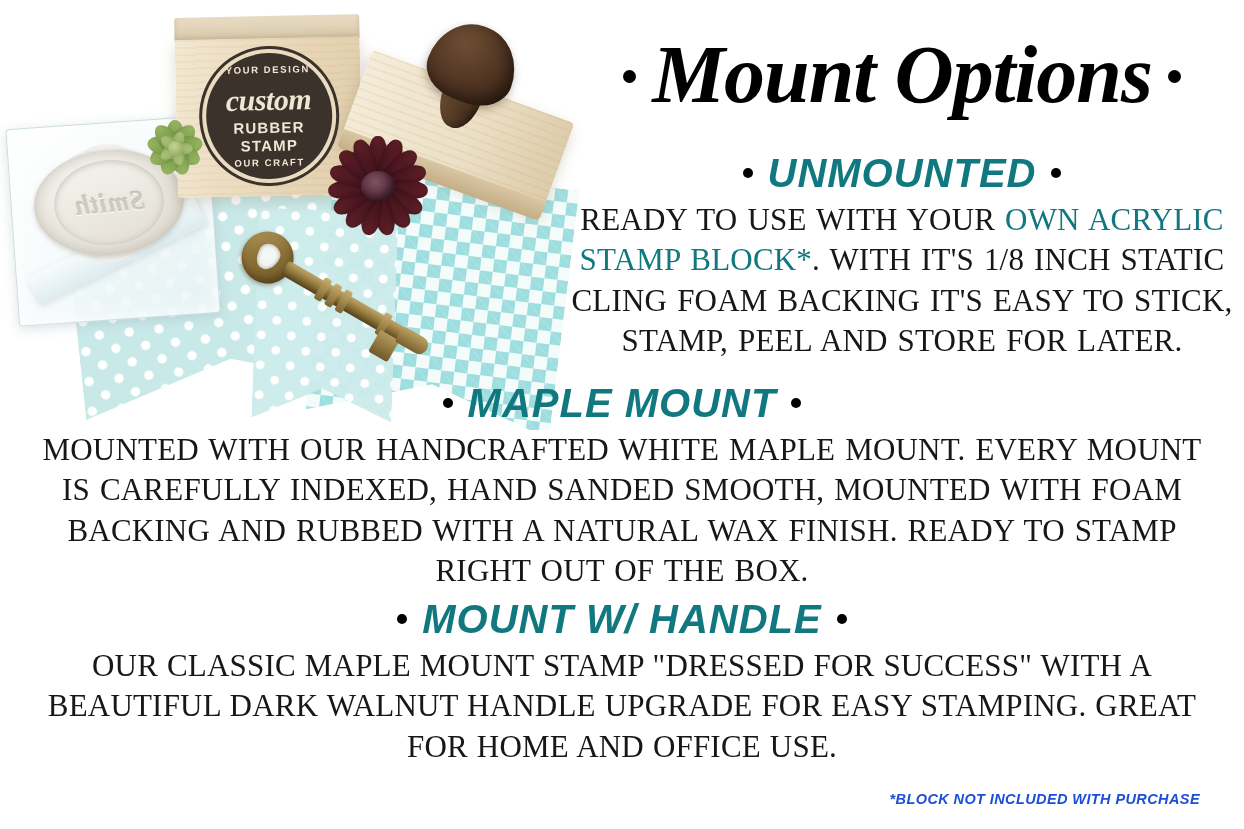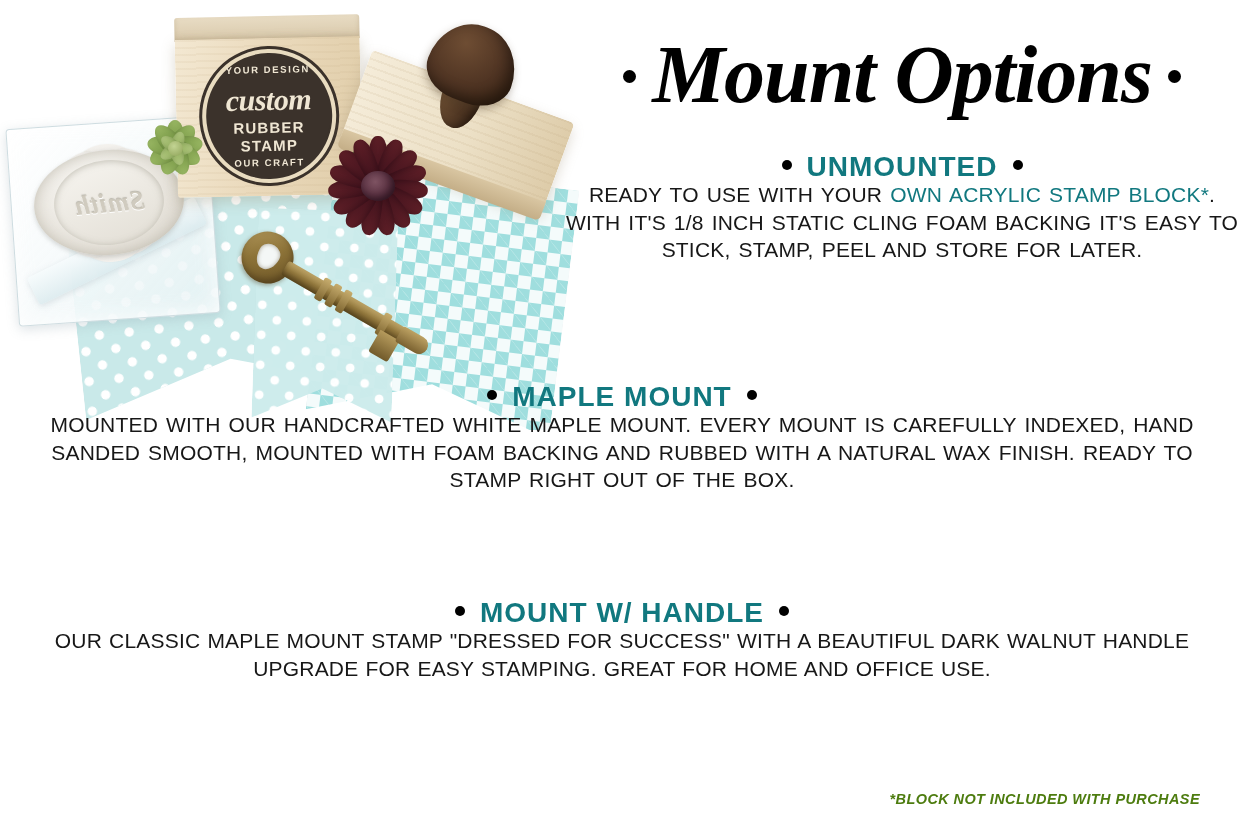--- a/index.html
+++ b/index.html
@@ -420,44 +420,46 @@
     border-radius: 50%;
     background: #000000;
     margin: 0 16px 14px;
   }
 
   .section {
     position: absolute;
   }
   .sec-head {
     font-family: "Liberation Sans", sans-serif;
-    font-weight: bold;
-    font-size: 28px;
+    font-style: italic;
+    font-weight: bold;
+    font-size: 40px;
     line-height: 1.05;
     letter-spacing: 1px;
     color: #11787f;
     text-align: center;
     white-space: nowrap;
   }
   .head-dot {
     display: inline-block;
     vertical-align: middle;
     width: 10px;
     height: 10px;
     border-radius: 50%;
     background: #000000;
     margin: 0 15px 7px;
   }
   .sec-body {
-    font-family: Liberation Sans, sans-serif;
-    font-size: 21px;
+    font-family: Liberation Serif, serif;
+    font-size: 31px;
     line-height: 1.30;
     letter-spacing: .2px;
     color: #171717;
     text-align: center;
+    margin-top: 6px;
   }
   .tealspan { color: #11787f; }
 
   #sec-unmounted {
     left: 560px;
     top: 152px;
     width: 684px;
   }
   #sec-unmounted .sec-body {
     text-align: center;
@@ -486,21 +488,21 @@
 
   #footnote {
     position: absolute;
     right: 44px;
     bottom: 22px;
     font-family: "Liberation Sans", sans-serif;
     font-style: italic;
     font-weight: bold;
     font-size: 14.5px;
     letter-spacing: .4px;
-    color: #4d7c0f;
+    color: #1d4ed8;
     text-align: right;
   }
 </style>
 </head>
 <body>
 
 <div id="canvas">
 
   <div id="photo">
 

